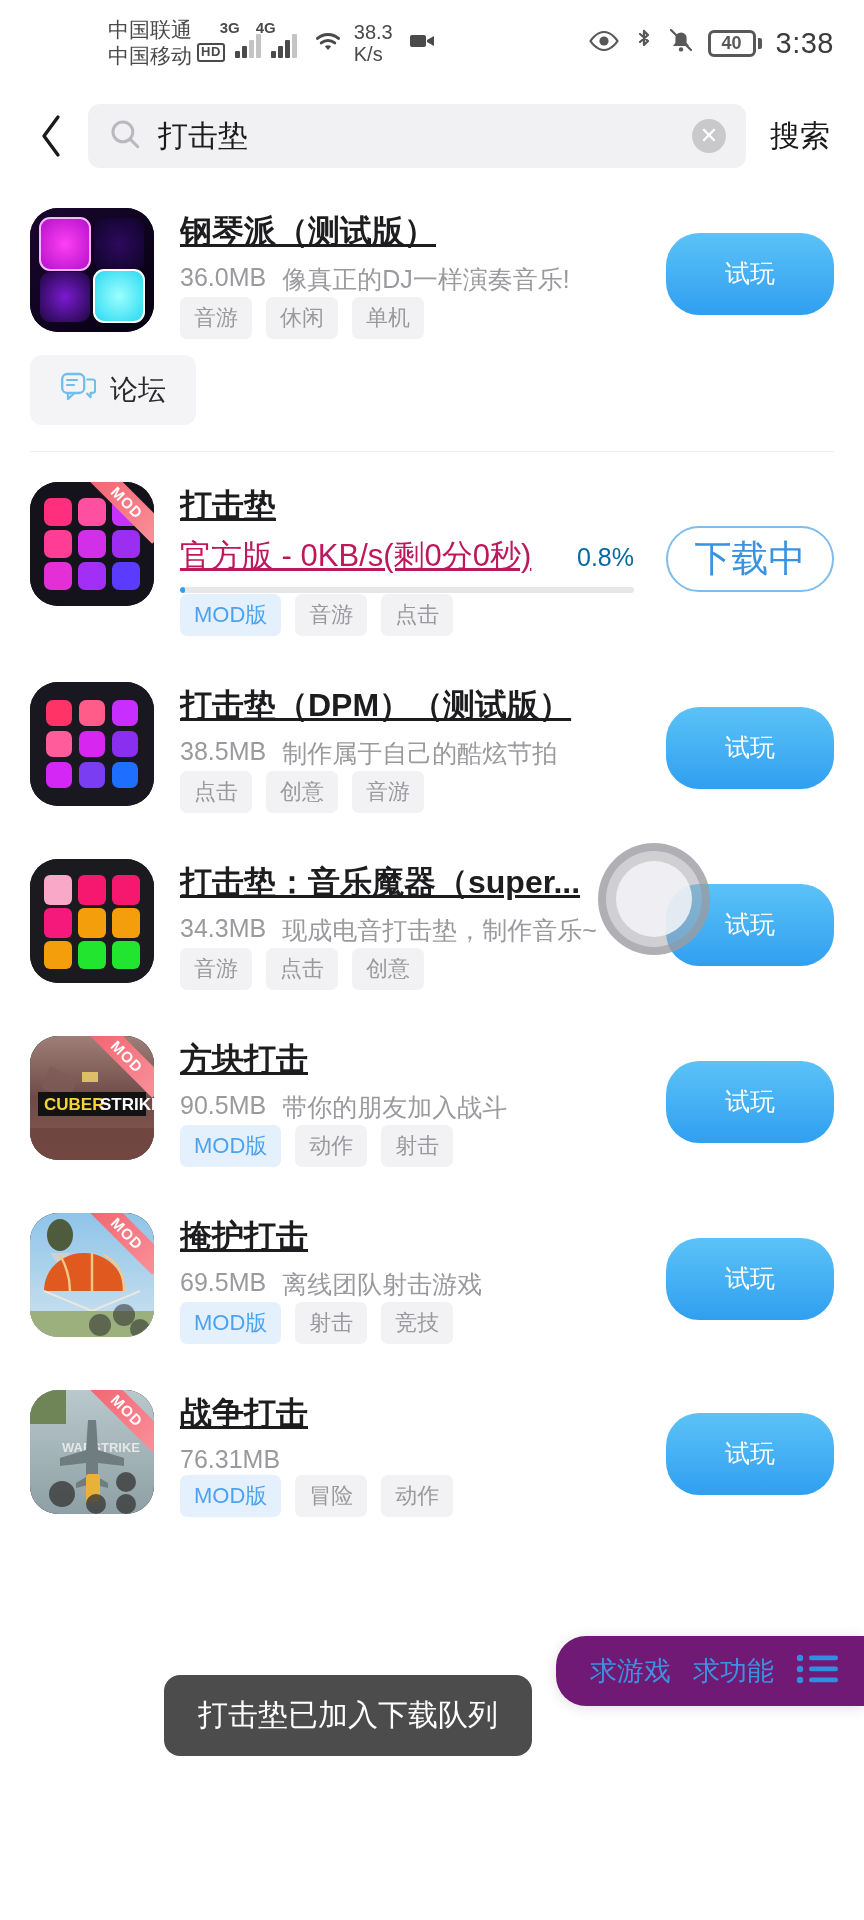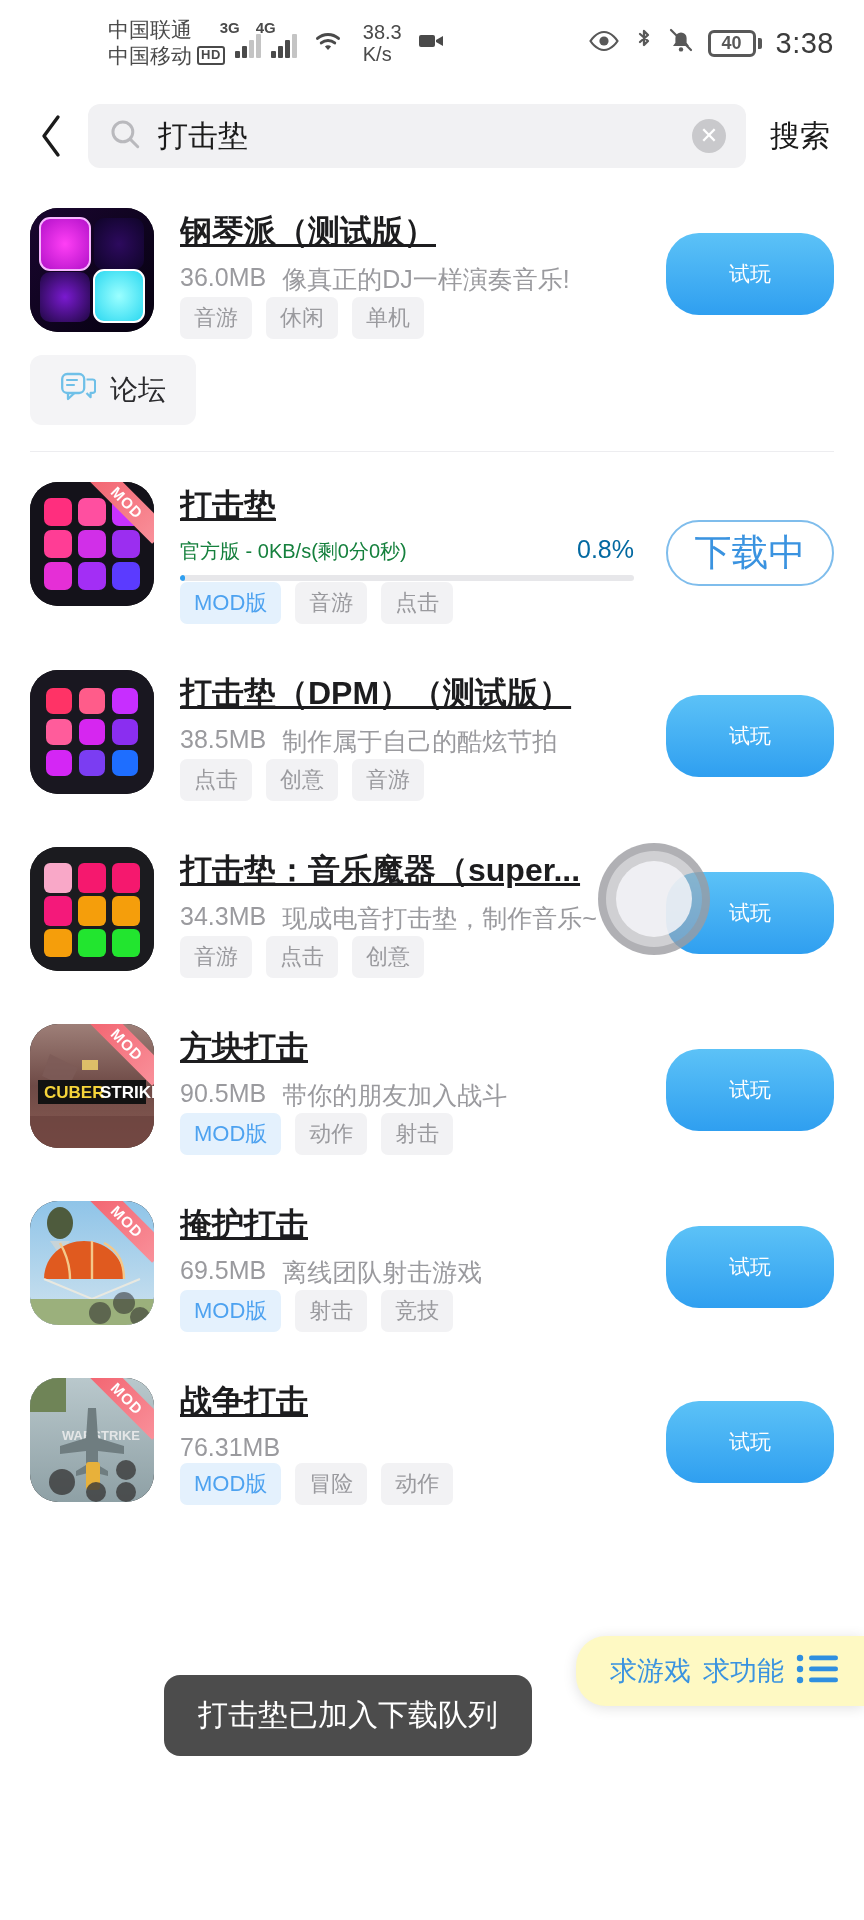--- a/index.html
+++ b/index.html
@@ -11,36 +11,36 @@
   }
   .screen { position: relative; width: 864px; height: 1920px; background: #fff; }
 
   
   .statusbar {
     height: 86px; display: flex; align-items: center;
     padding: 0 30px; color: #4a4a4a;
   }
   .sb-left { display: flex; align-items: center; gap: 6px; margin-left: 78px; }
   .carriers { display: flex; flex-direction: column; font-size: 21px; line-height: 1.22; color: #4a4a4a; }
-  .carrier-row { display: flex; align-items: center; gap: 5px; white-space: nowrap; }
+  .carrier-row { display: flex; align-items: flex-start; gap: 5px; white-space: nowrap; }
   .hd-badge {
     border: 2px solid #4a4a4a; border-radius: 3px; font-size: 13px;
     padding: 0px 2px; line-height: 1.15; font-weight: 700; letter-spacing: .5px;
   }
   .sig { position: relative; display: flex; align-items: flex-end; gap: 2px; height: 30px; margin-left: 4px; }
   .sig .bars { display: flex; align-items: flex-end; gap: 2px; }
   .sig .bars i { width: 5px; background: #4a4a4a; display: block; border-radius: 1px; }
   .sig .bars i:nth-child(1){height:7px}
   .sig .bars i:nth-child(2){height:12px}
   .sig .bars i:nth-child(3){height:18px}
   .sig .bars i:nth-child(4){height:24px}
   .sig .bars i.dim { background: #c4c4c4; }
   .sig sup { position: absolute; top: -9px; left: -15px; font-size: 15px; font-weight: 700; }
   .wifi { margin-left: 8px; }
-  .speed { font-size: 20px; line-height: 1.12; margin-left: 12px; text-align: left; }
+  .speed { font-size: 20px; line-height: 1.12; margin-left: 3px; text-align: left; }
   .cam { margin-left: 10px; }
   .sb-right { margin-left: auto; display: flex; align-items: center; gap: 14px; }
   .sb-time { font-size: 29px; color: #3c3c3c; letter-spacing: .5px; }
   .batt {
     display: flex; align-items: center;
   }
   .batt .shell {
     width: 48px; height: 27px; border: 3px solid #585858; border-radius: 6px;
     display: flex; align-items: center; justify-content: center;
     font-size: 18px; font-weight: 700; color: #585858;
@@ -89,55 +89,55 @@
   .tags { display: flex; gap: 14px; margin-top: 1px; flex-wrap: wrap; }
   .tag {
     background: #f2f2f4; color: #9a9a9e; font-size: 22px;
     padding: 6px 14px; border-radius: 7px;
   }
   .tag.mod { background: #e4f1fd; color: #4da2f0; }
   .btn-col { width: 200px; flex: none; display: flex; align-items: center; justify-content: flex-end; align-self: center; }
   .btn-play {
     width: 168px; height: 82px; border-radius: 33px;
     background: linear-gradient(180deg,#5cc2f7,#2f9ff0);
-    color: #fff; font-size: 21px; display: flex; align-items: center; justify-content: center;
+    color: #fff; font-size: 25px; display: flex; align-items: center; justify-content: center;
   }
   .btn-outline {
     width: 168px; height: 66px; border-radius: 33px; background: #fff;
     border: 2px solid #7fbdec; color: #3a93e0; font-size: 37px;
     display: flex; align-items: center; justify-content: center;
   }
 
   
   .forum-row { padding: 6px 30px 26px 30px; }
   .forum-btn {
     display: inline-flex; align-items: center; gap: 14px;
     background: #f4f4f6; border-radius: 12px; padding: 16px 30px;
   }
   .forum-label { font-size: 28px; color: #2b2b2e; }
   .divider { height: 1px; background: #ededf0; margin: 0 30px; }
 
   
   .dl-row { display: flex; align-items: baseline; gap: 12px; margin-top: 10px; }
-  .dl-status { font-size: 20px; color: #15803d; white-space: nowrap; }
+  .dl-status { font-size: 31px; color: #be185d; white-space: nowrap; text-decoration: underline; }
   .dl-pct { font-size: 25px; color: #0369a1; margin-left: auto; white-space: nowrap; }
   .progress { height: 6px; background: #e7e7ea; border-radius: 3px; margin-top: 10px; position: relative; overflow: hidden; }
   .progress .fill { position: absolute; left: 0; top: 0; bottom: 0; background: #2f9ff0; border-radius: 3px; }
 
   
   .touch-dot {
     position: absolute; width: 112px; height: 112px; border-radius: 50%;
     background: rgba(170,170,175,.55); border: 8px solid rgba(150,150,155,.55);
   }
   .touch-dot .inner { position: absolute; inset: 10px; border-radius: 50%; background: rgba(245,245,248,.85); }
 
   .float-panel {
-    position: absolute; background: #fef9c3; border-radius: 30px 0 0 30px;
+    position: absolute; background: #701a75; border-radius: 30px 0 0 30px;
     box-shadow: 0 2px 14px rgba(0,0,0,.12);
-    display: flex; align-items: center; gap: 12px; padding: 16px 24px 16px 34px;
+    display: flex; align-items: center; gap: 22px; padding: 16px 24px 16px 34px;
   }
   .float-link { font-size: 27px; color: #3a93e0; white-space: nowrap; }
 
   .toast {
     position: absolute; background: rgba(62,62,62,.93); color: #fff;
     border-radius: 16px; padding: 20px 34px; font-size: 30px; white-space: nowrap;
   }
 </style>
 </head>
 <body>

